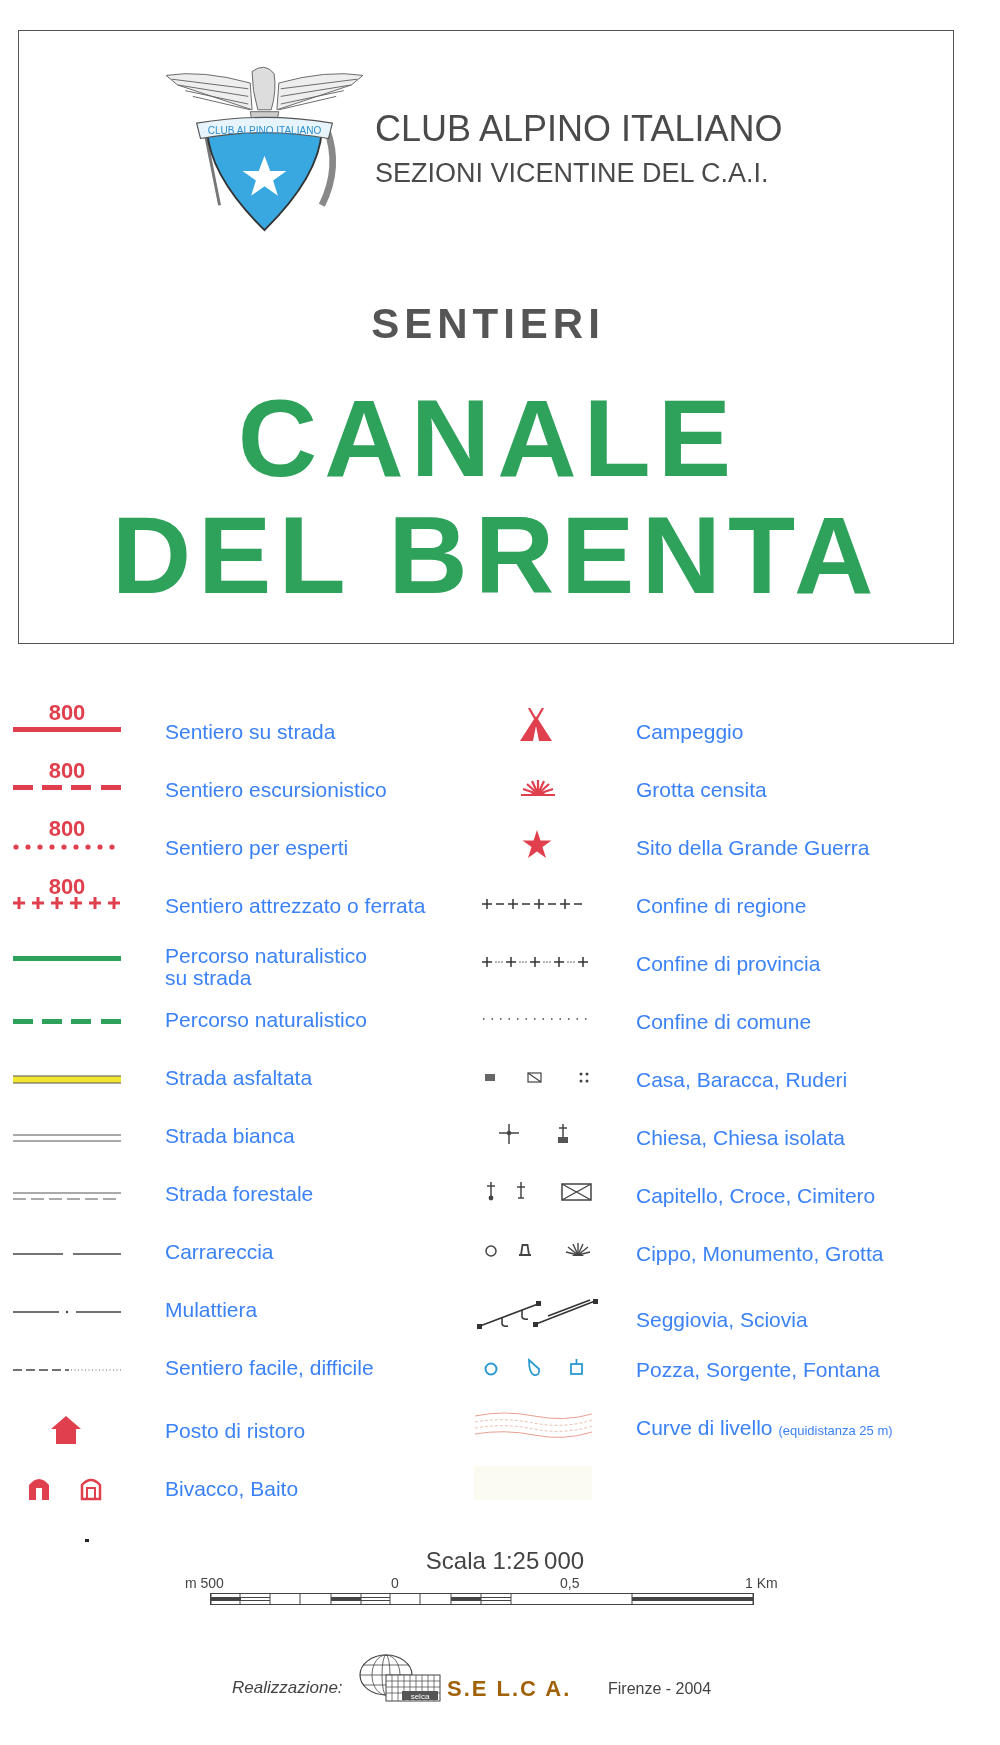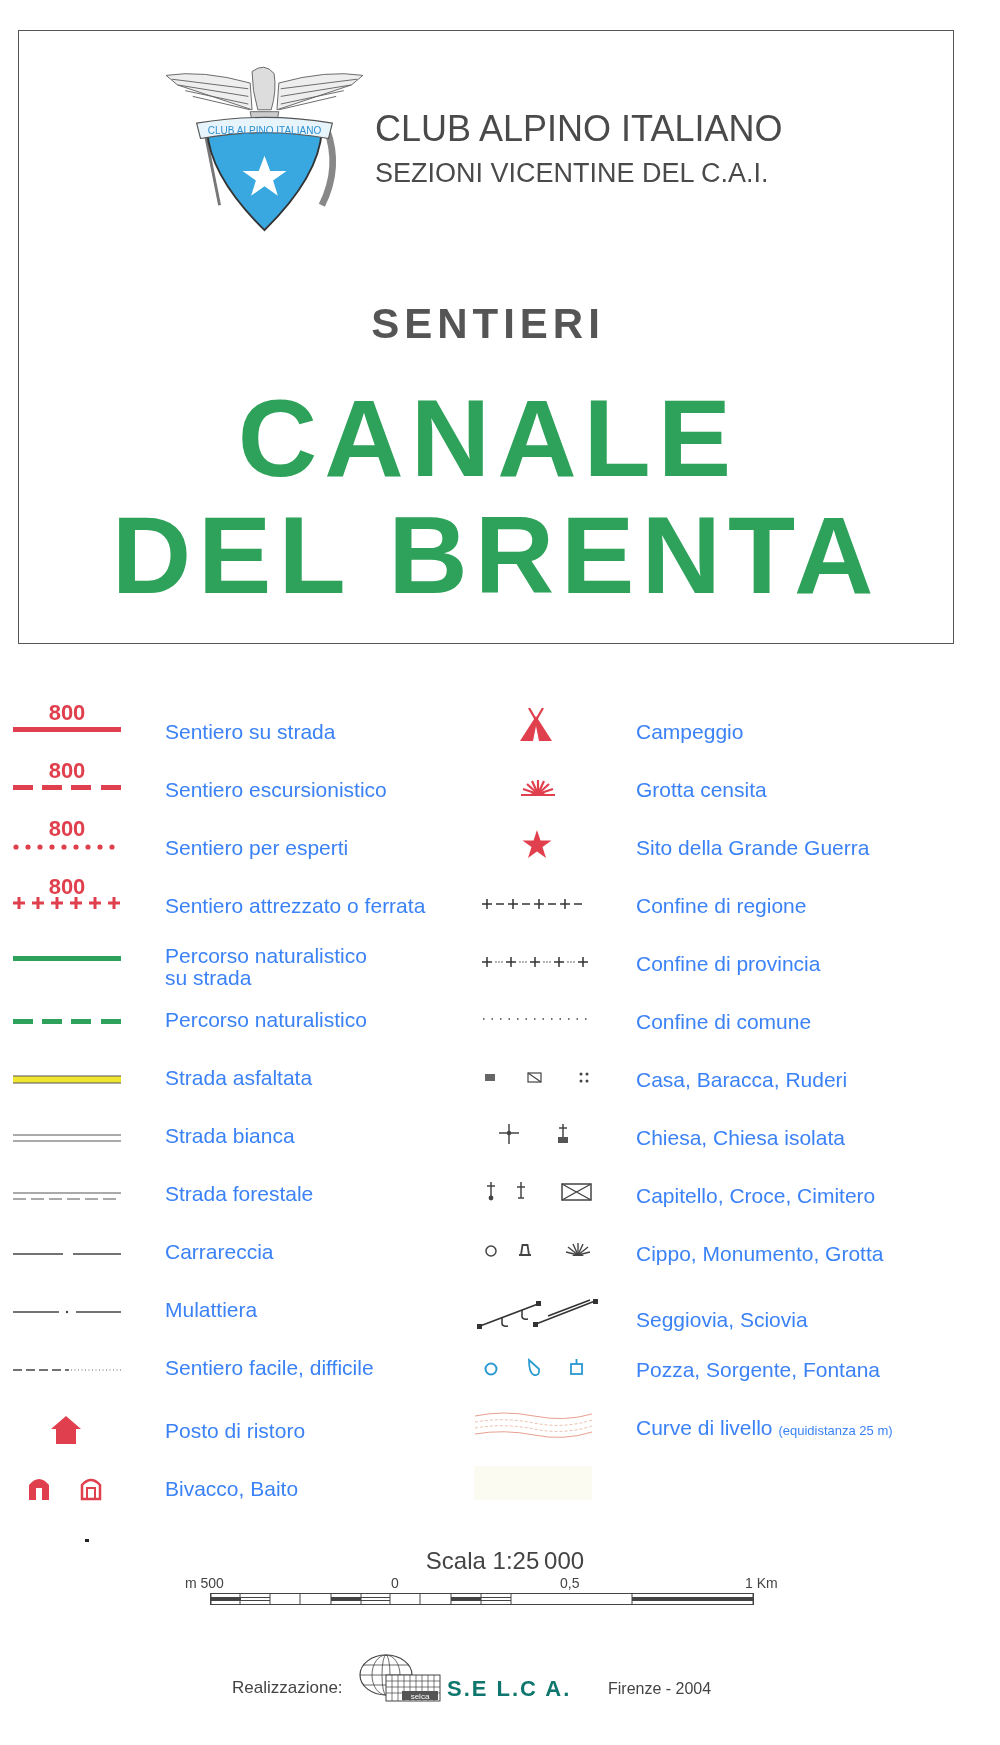--- a/index.html
+++ b/index.html
@@ -26,22 +26,22 @@
   .label { position: absolute; font-size: 21px; color: #3b82f6; white-space: nowrap; }
   .label .small { font-size: 13px; }
   .label2 { display:block; font-size: 21px; line-height: 22px; }
   .label-sub { display:block; font-size: 13px; line-height: 16px; }
   .num800 { position: absolute; left: 45px; width: 44px; text-align: center; font-weight: bold;
             font-size: 22px; color: #e0404d; }
 
   
   #scale-title { left: 0; width: 1010px; text-align: center; top: 1547px; font-size: 24px; color: #444; }
   .scale-lbl { position: absolute; top: 1575px; font-size: 14px; color: #444; }
-  #footer-label { left: 232px; top: 1678px; font-size: 17px; color: #444; }
-  #footer-brand { left: 447px; top: 1676px; font-size: 22px; font-weight: bold; color: #0f766e; letter-spacing: 2px; }
+  #footer-label { left: 232px; top: 1678px; font-size: 17px; font-style: italic; color: #444; }
+  #footer-brand { left: 447px; top: 1676px; font-size: 22px; font-weight: bold; color: #a16207; letter-spacing: 2px; }
   #footer-city { left: 608px; top: 1680px; font-size: 16px; color: #444; }
 </style>
 </head>
 <body>
 
 <div id="title-box" class="abs"></div>
 
 <svg id="logo" class="abs" viewBox="0 0 210 180">
 
   <g stroke="#666" stroke-width="1" fill="none">

